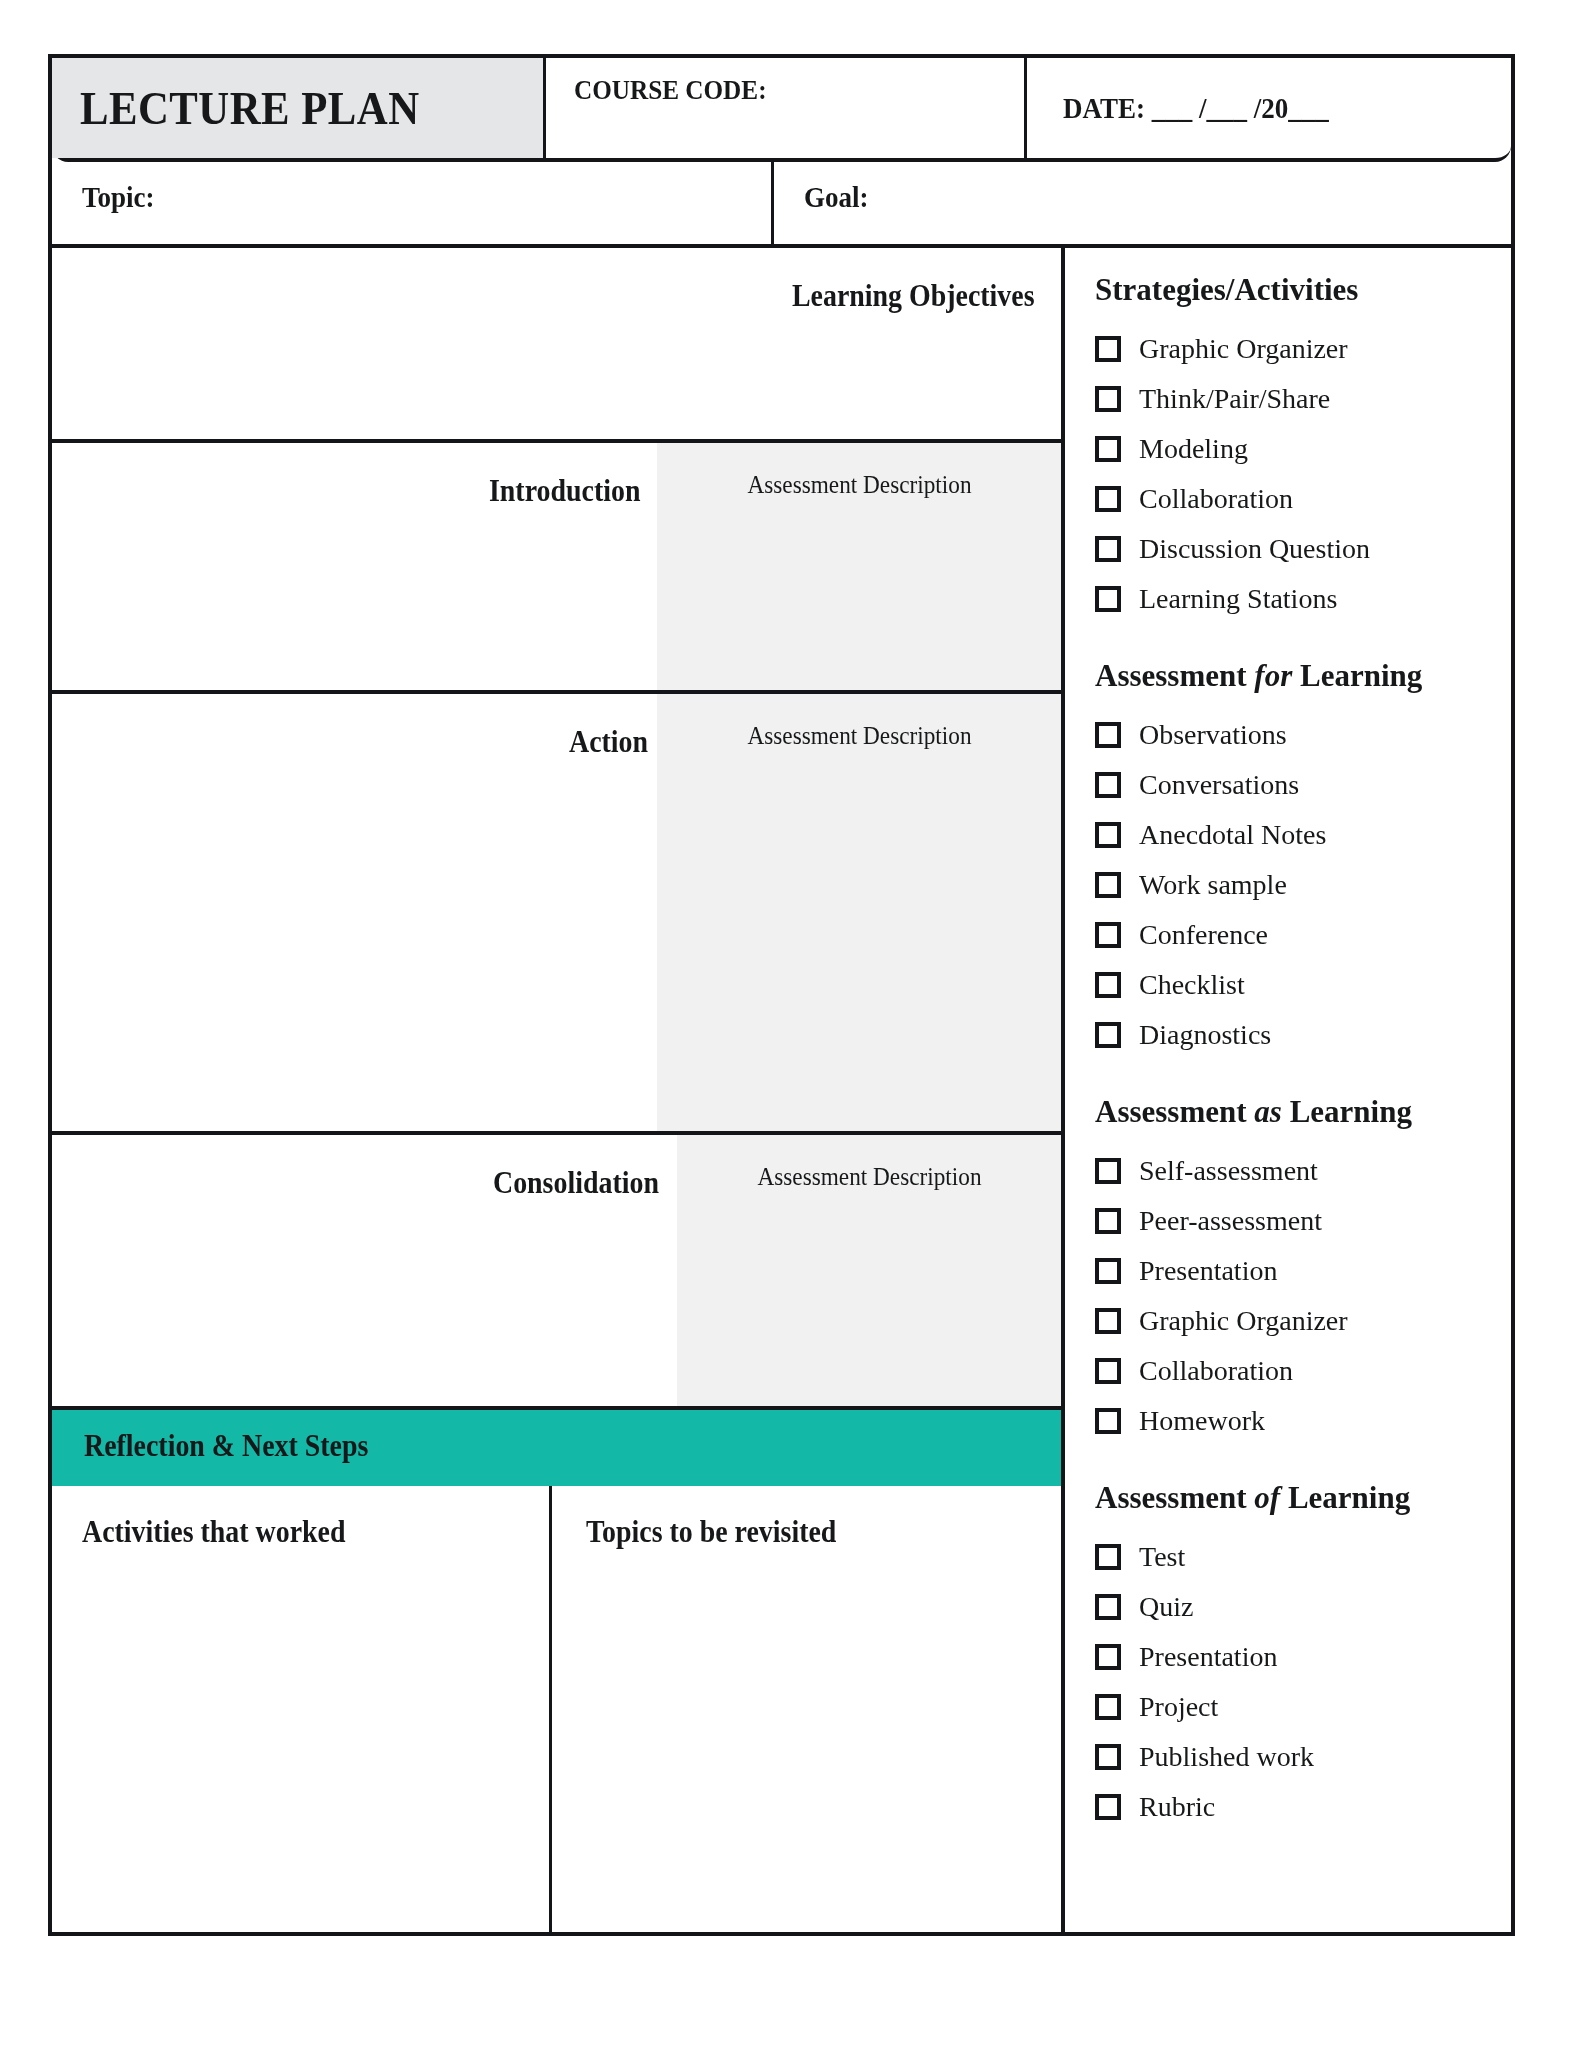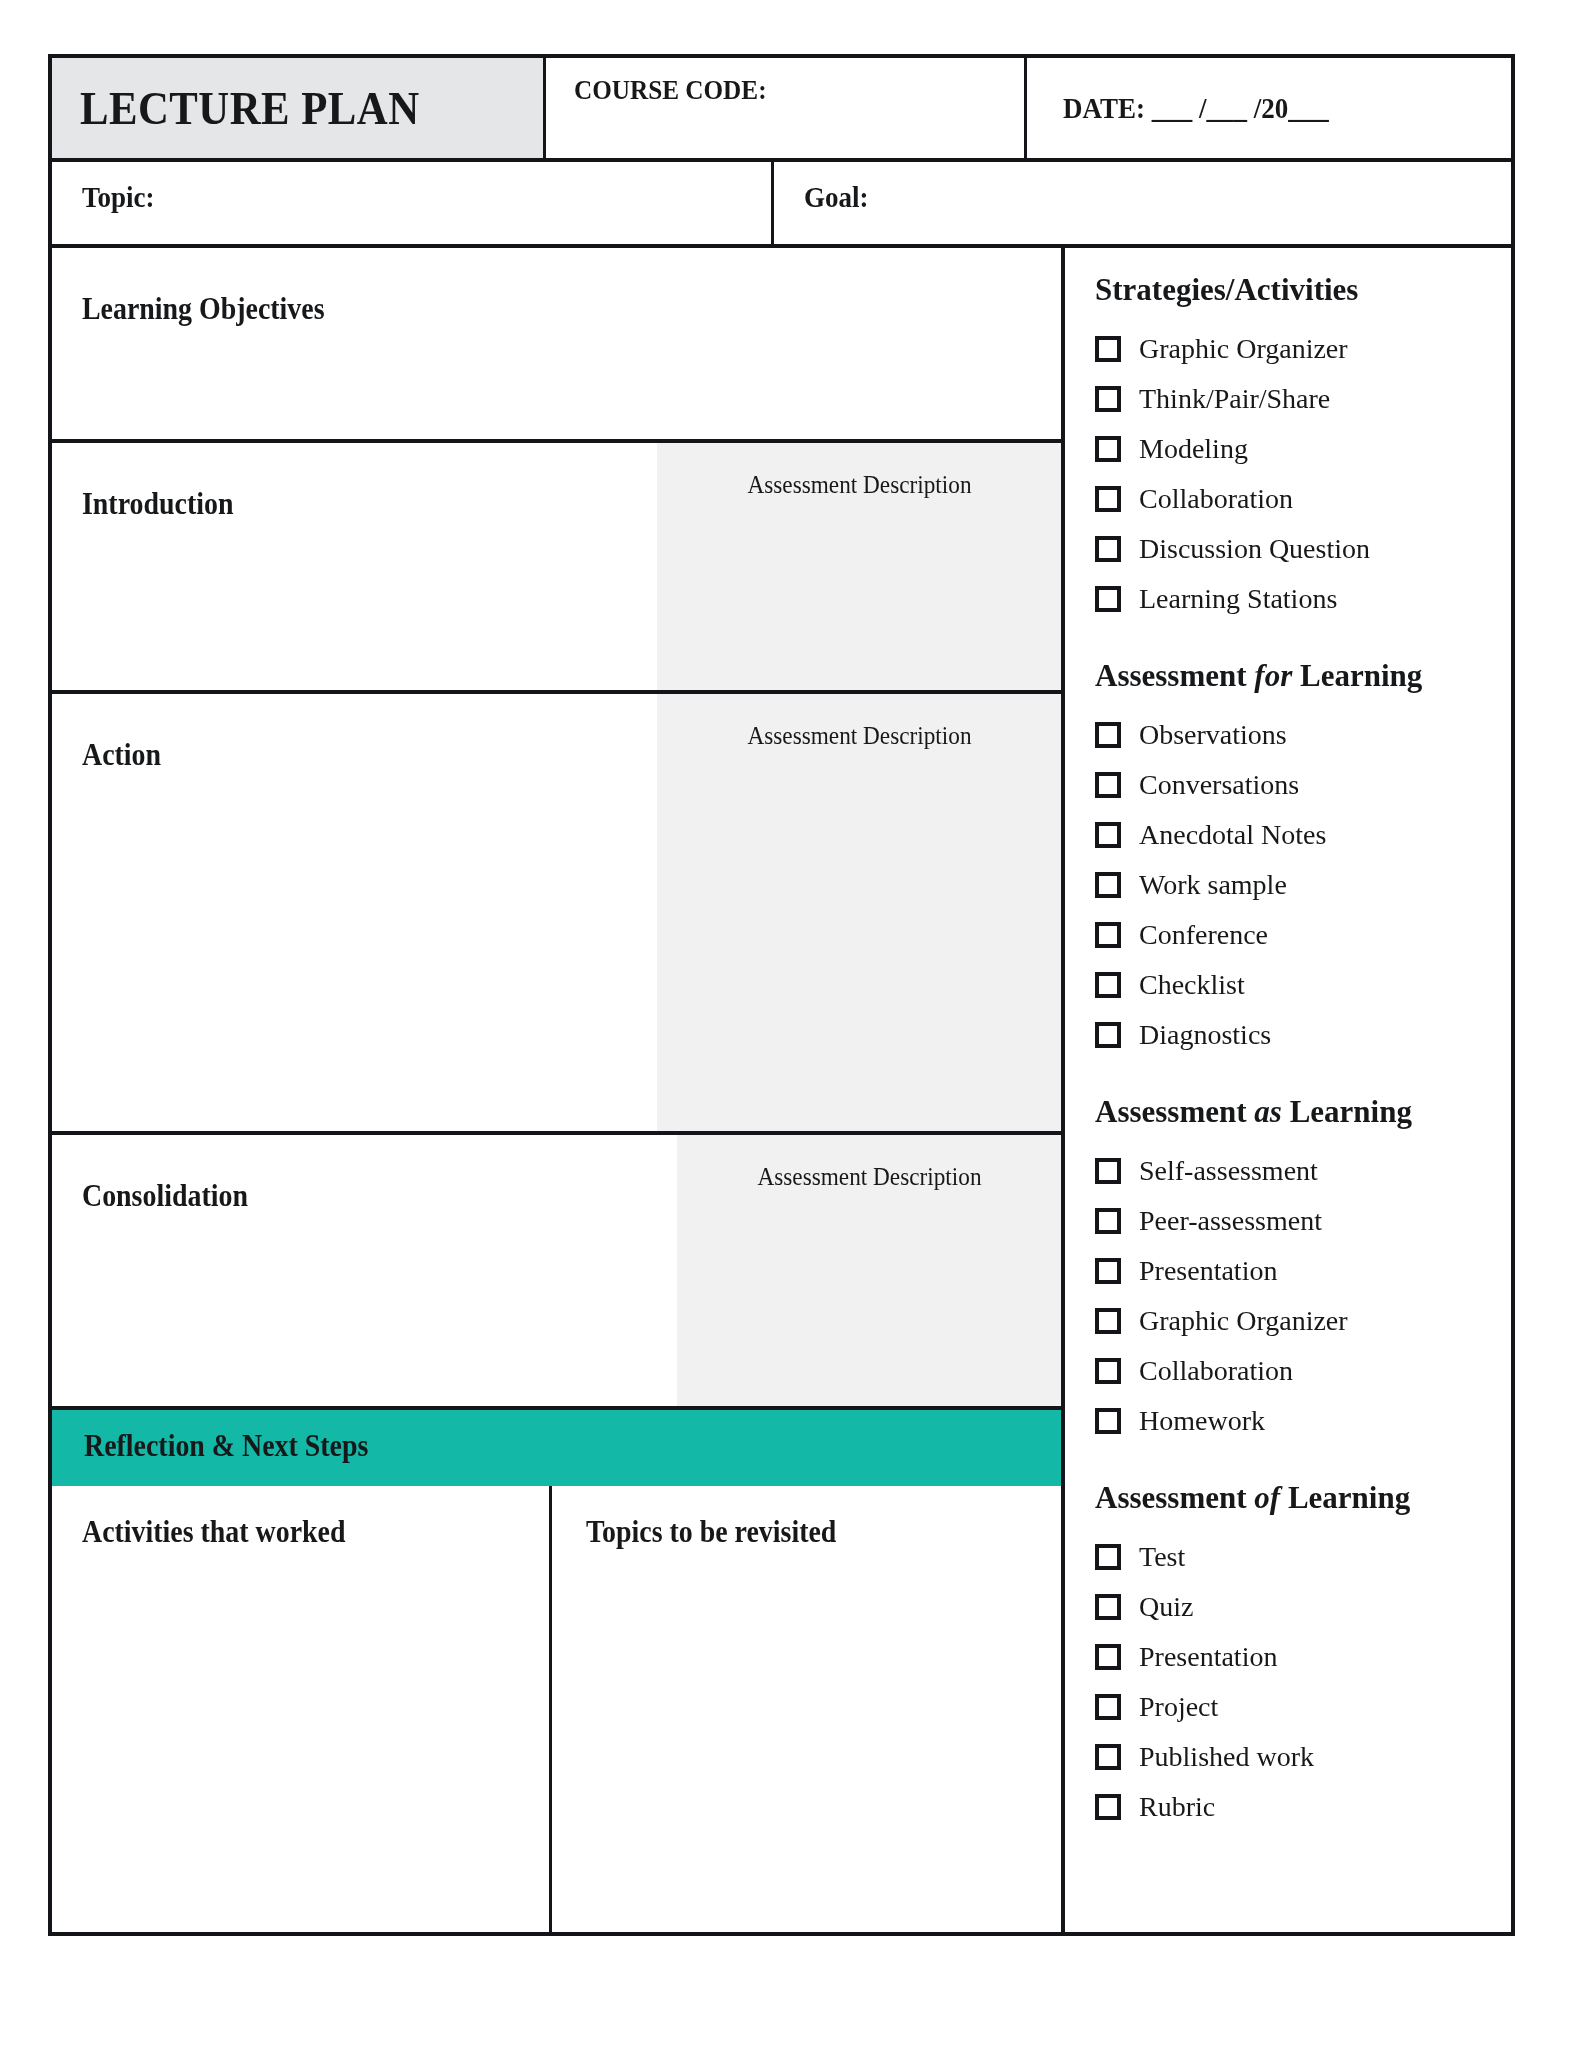--- a/index.html
+++ b/index.html
@@ -32,20 +32,21 @@
     box-sizing: border-box;
     background: #ffffff;
   }
 
   
   .hdr-row {
     display: flex;
     border-bottom: 4px solid #141518;
     height: 104px;
     box-sizing: border-box;
+    border-radius: 16px;
   }
   .hdr-title-cell {
     width: 494px;
     box-sizing: border-box;
     background: #e4e6e7;
     border-right: 3px solid #141518;
     display: flex;
     align-items: center;
     padding-left: 28px;
   }
@@ -136,21 +137,22 @@
   
   .sec {
     display: flex;
     border-bottom: 4px solid #141518;
     box-sizing: border-box;
   }
   .sec:last-child { border-bottom: none; }
 
   .sec-main {
     box-sizing: border-box;
-    padding: 43px 0 0 30px;
+    padding: 30px 0 0 30px;
+    text-align: right;
   }
   .sec-assess {
     box-sizing: border-box;
     background: #f1f1f1;
     padding: 28px 0 0 0;
     text-align: center;
   }
   .sec-heading {
     font-weight: bold;
     font-size: 31px;

